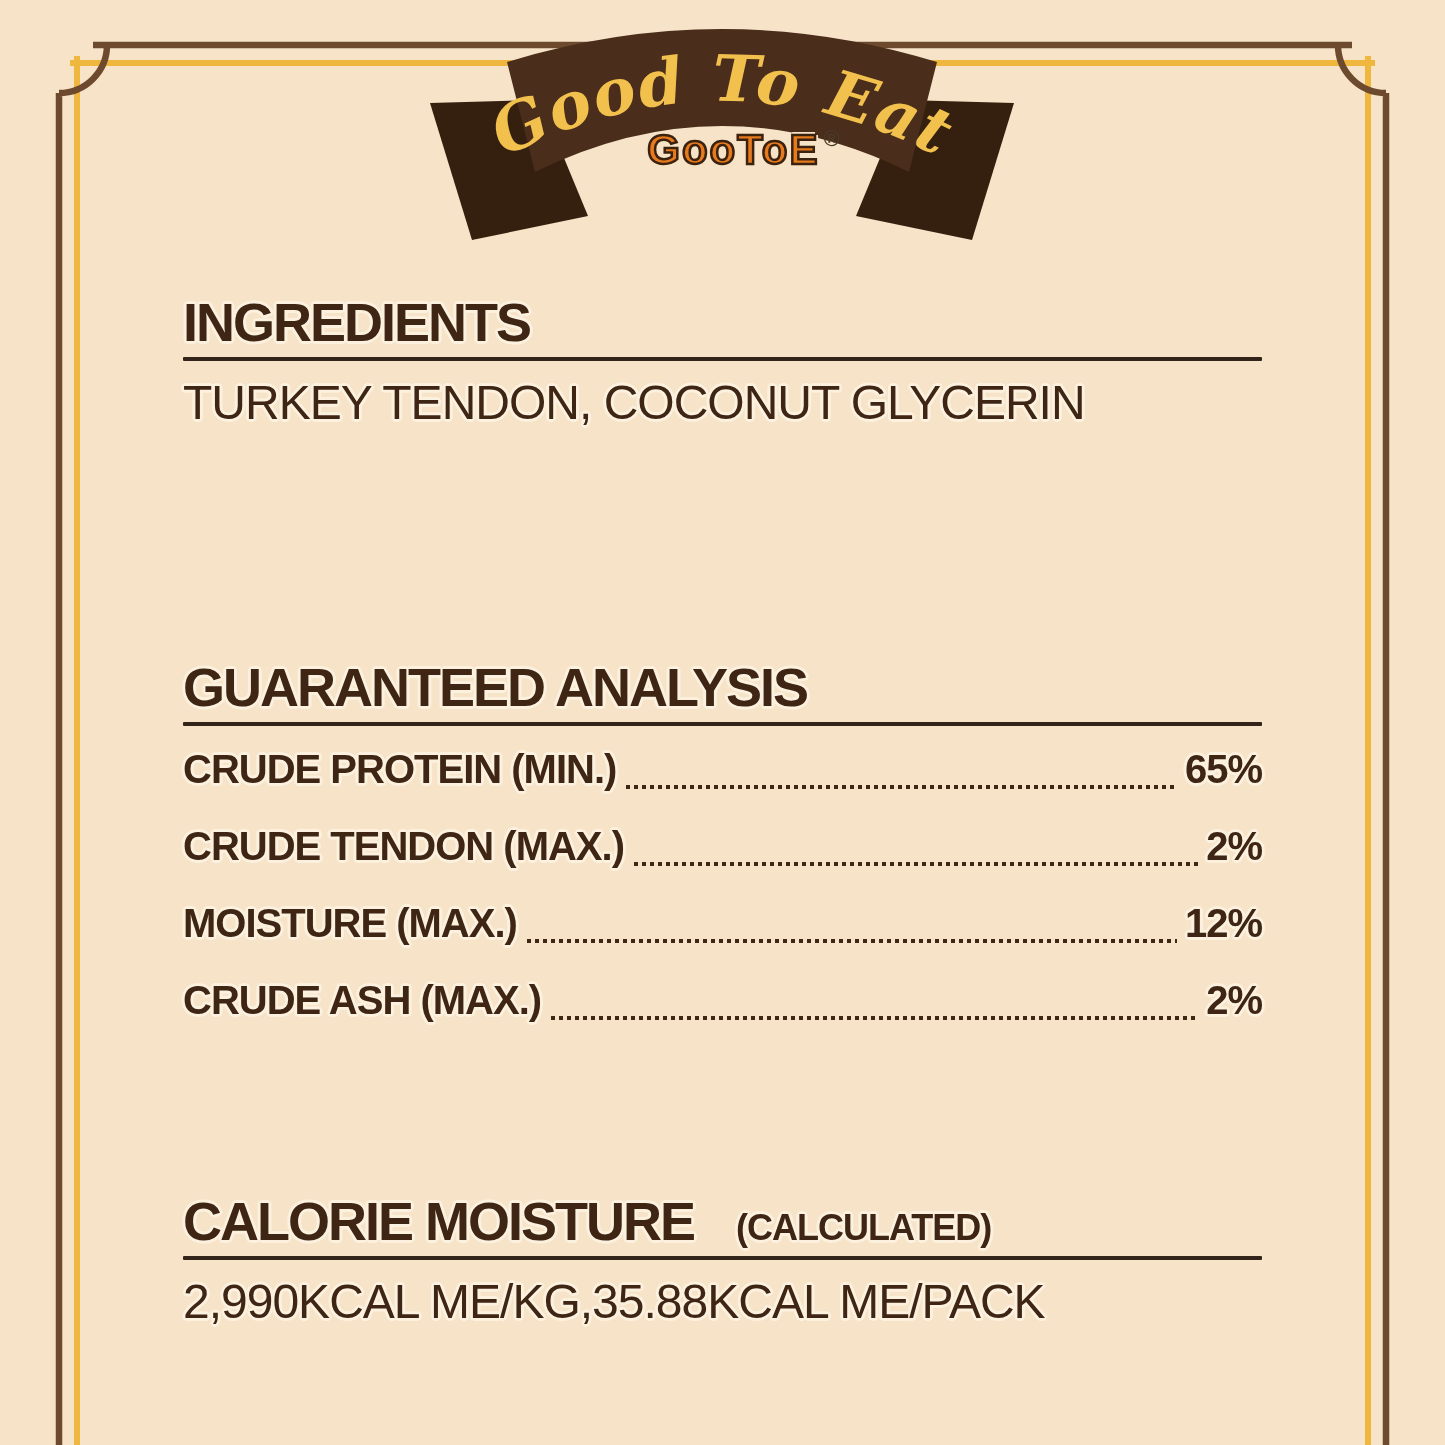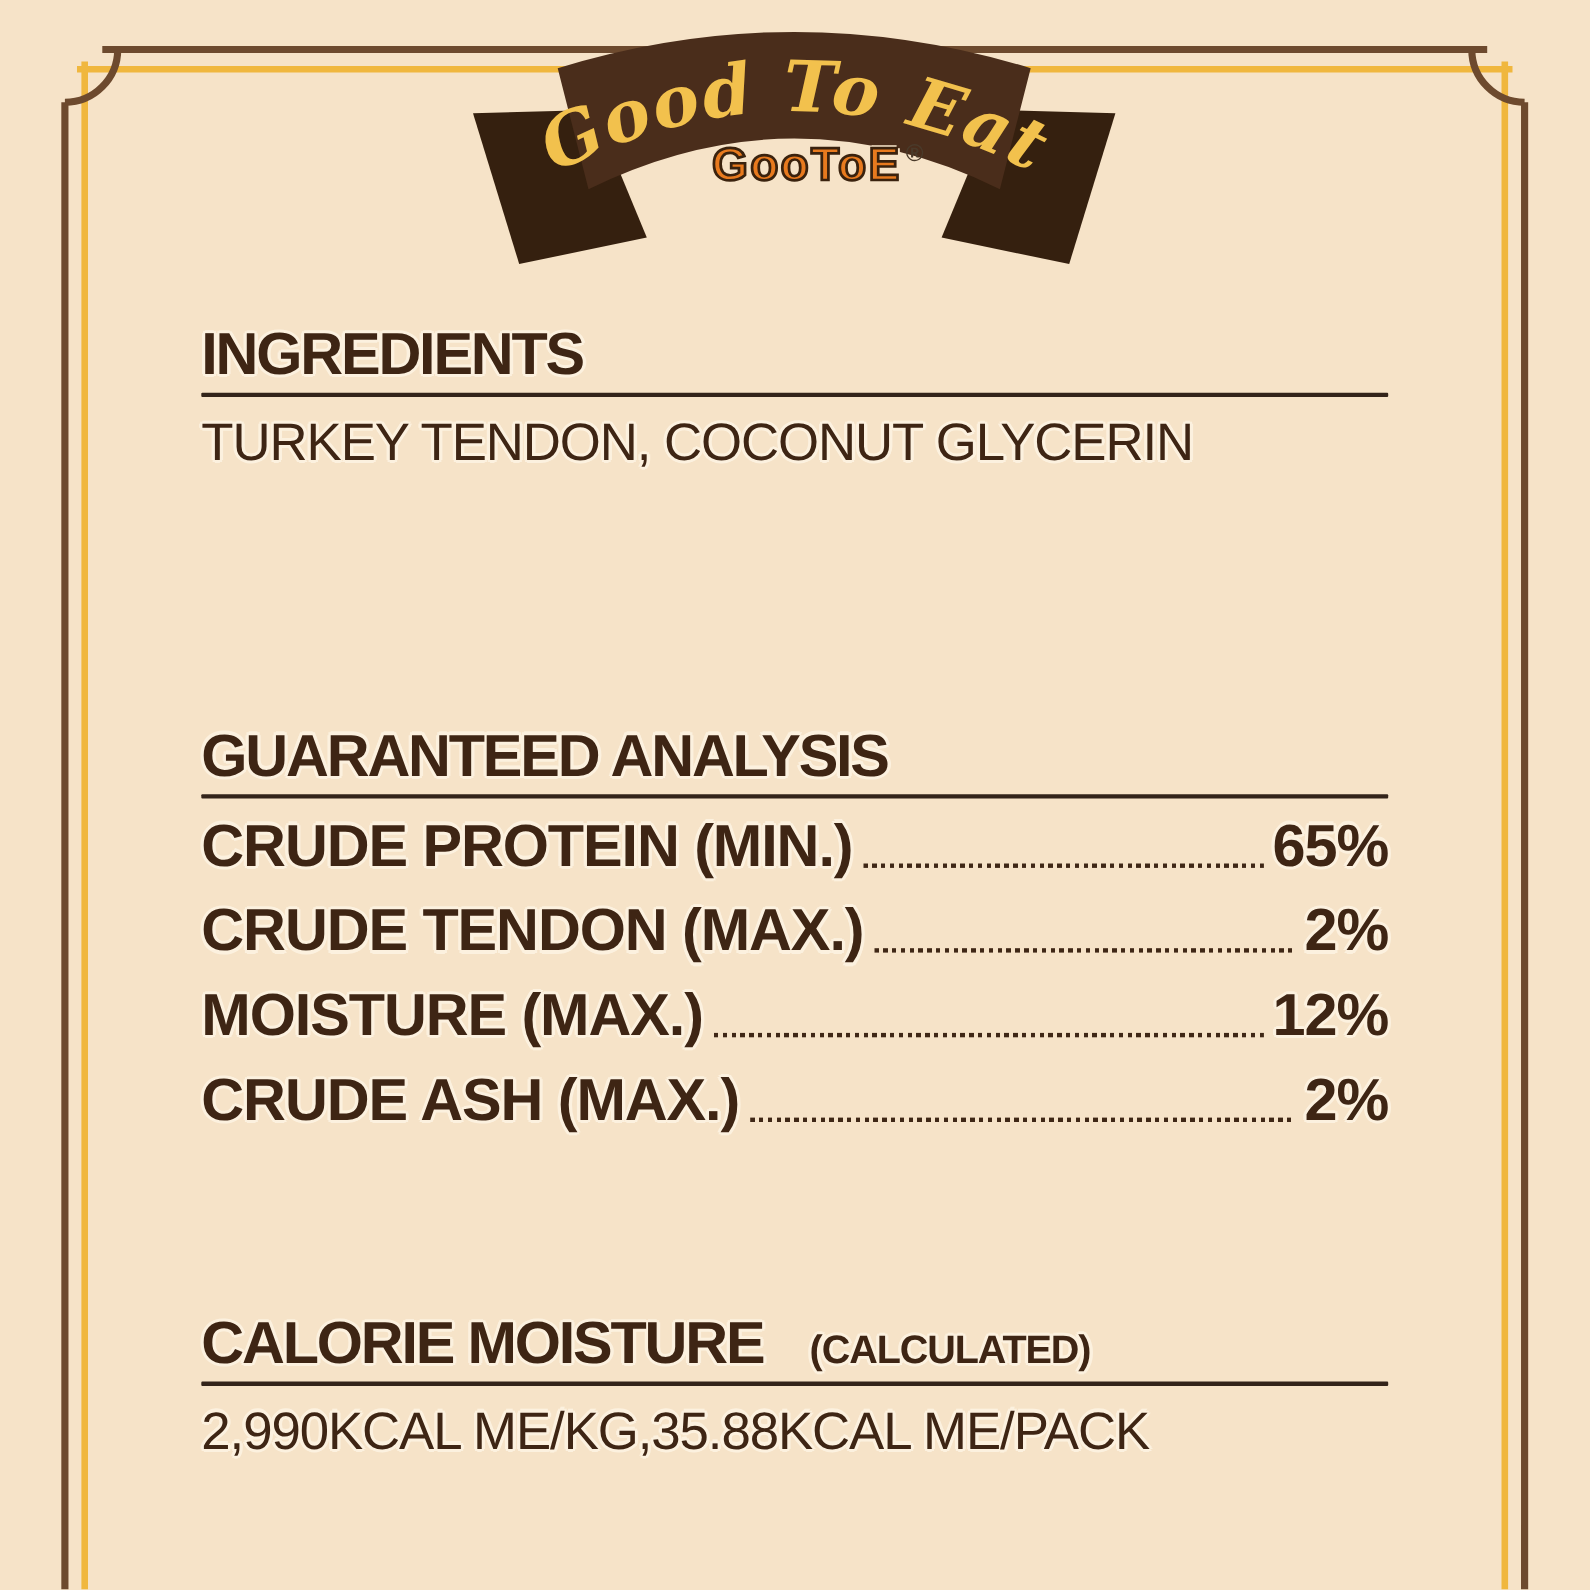--- a/index.html
+++ b/index.html
@@ -42,21 +42,21 @@
   .body-line{
     font-size:48px;line-height:52px;font-weight:normal;
     letter-spacing:-1px;color:#3e2514;margin-top:16px;
   }
 
   .rows{margin-top:-6px;}
   .row{
     height:77px;display:flex;align-items:flex-end;
   }
   .row-label,.row-value{
-    font-size:54px;line-height:56px;font-weight:bold;
+    font-size:40px;line-height:56px;font-weight:bold;
     letter-spacing:-1px;color:#3e2514;white-space:nowrap;
   }
   .leader{
     flex:1;height:4px;margin:0 8px 8px 10px;
     background:repeating-linear-gradient(90deg,#3f2716 0 4px,transparent 4px 8px);
   }
 
   .logo{
     position:absolute;top:126px;left:0;width:100%;
     text-align:center;

